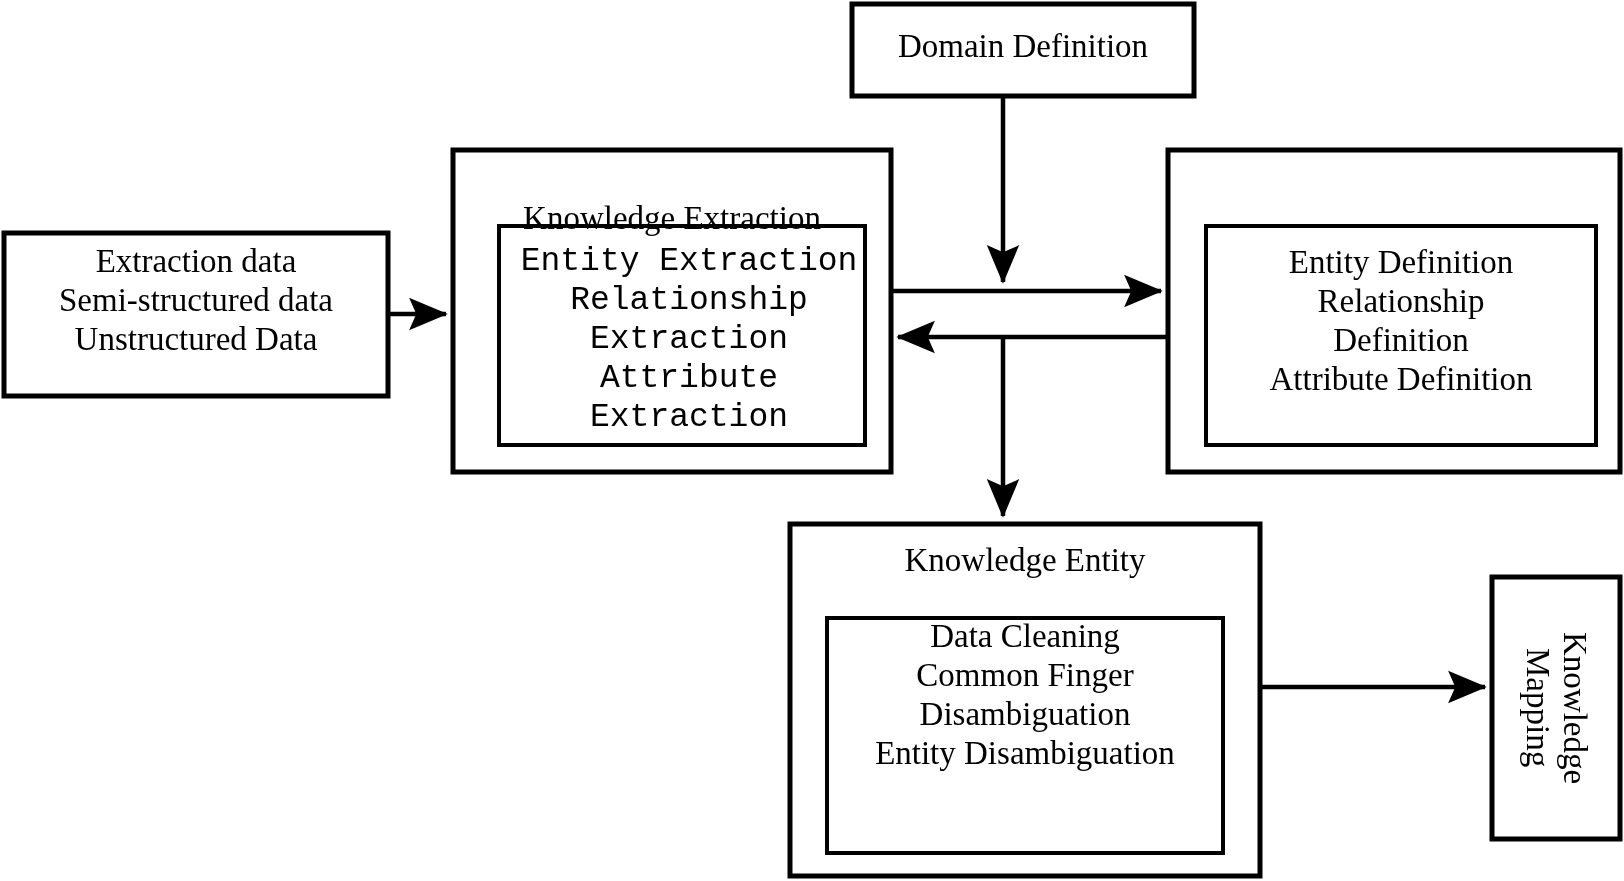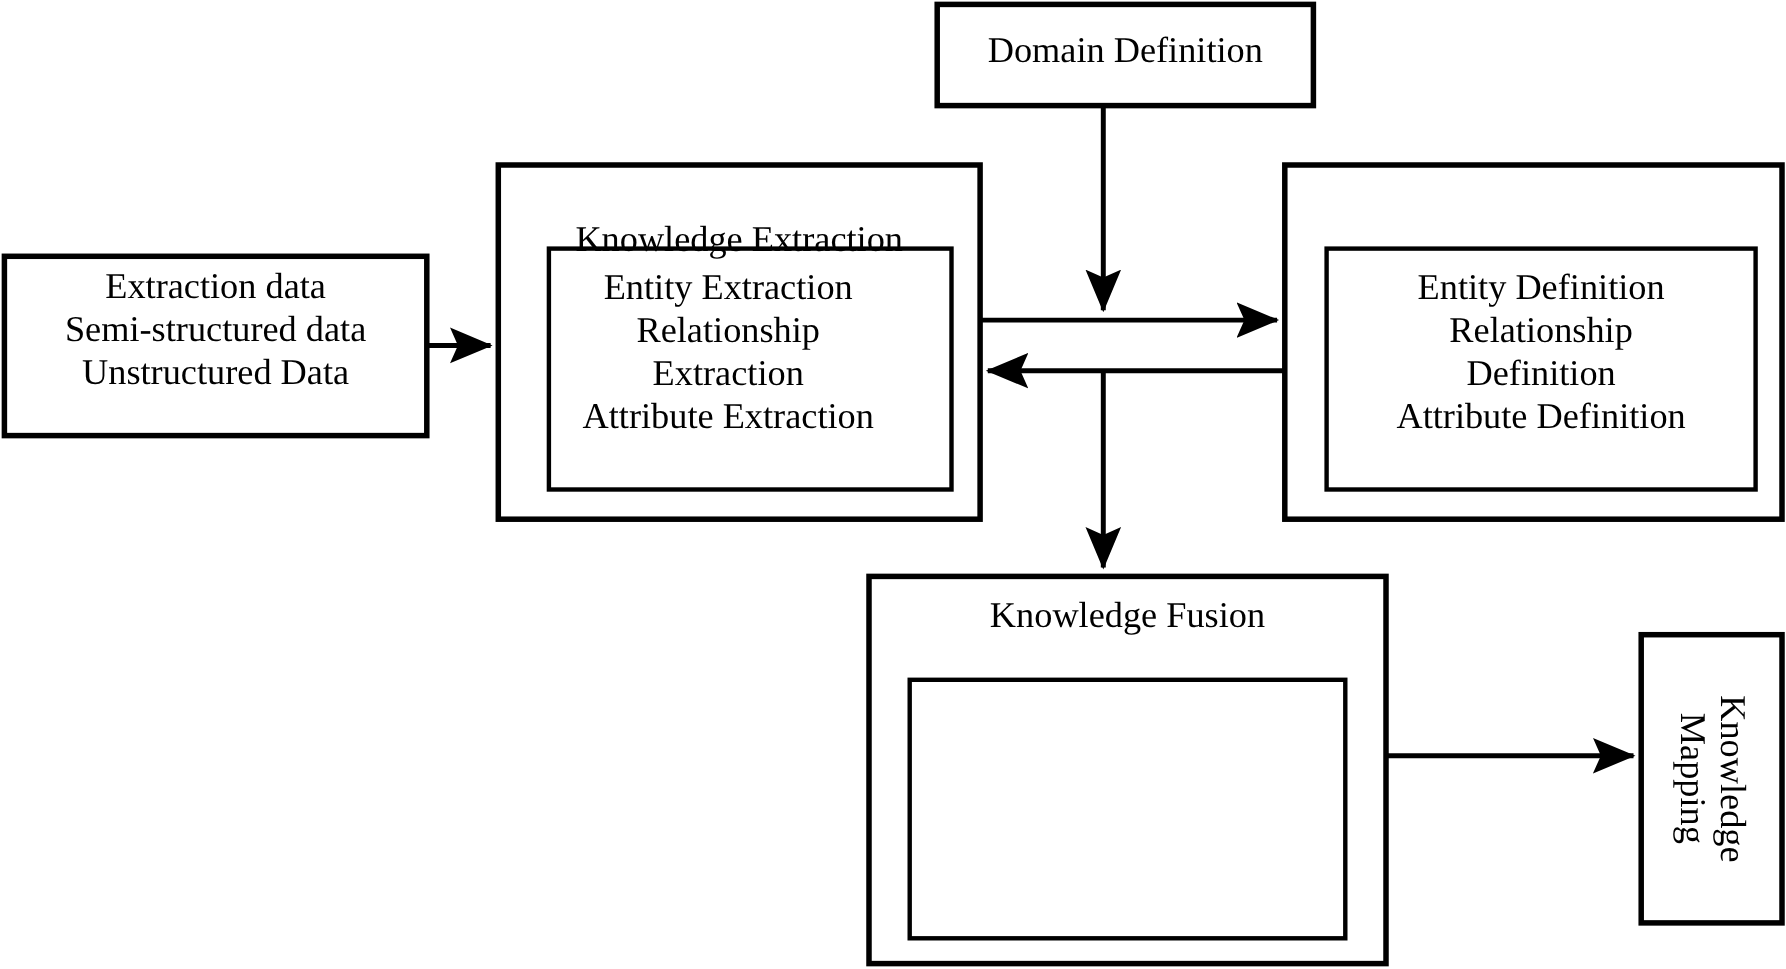--- a/index.html
+++ b/index.html
@@ -103,32 +103,36 @@
 
     <line class="connector" x1="1260" y1="687" x2="1485" y2="687" marker-end="url(#arrowhead)"></line>
   </svg>
 
   <div class="node-label data-label" style="left:4px; top:242px; width:384px;">Extraction data
 Semi-structured data
 Unstructured Data</div>
 
   <div class="node-label title-label" style="left:453px; top:163px; width:438px;margin-top:36px;">Knowledge Extraction</div>
 
-  <div class="node-label body-label" style="left:479px; top:243px; width:366px;">Entity Extraction
+  <div class="node-label body-label" style="left:506px; top:243px; width:366px;font-family:Liberation Mono, monospace;">Entity Extraction
 Relationship
 Extraction
 Attribute Extraction</div>
 
   <div class="node-label title-label" style="left:852px; top:27px; width:342px;">Domain Definition</div>
 
 
   <div class="node-label body-label" style="left:1206px; top:243px; width:390px;text-align:center;">Entity Definition
 Relationship
 Definition
 Attribute Definition</div>
 
-  <div class="node-label title-label" style="left:790px; top:541px; width:470px;">Knowledge Fusion</div>
+  <div class="node-label title-label" style="left:790px; top:541px; width:470px;">Knowledge Entity</div>
 
+  <div class="node-label body-label" style="left:827px; top:617px; width:396px;">Data Cleaning
+Common Finger
+Disambiguation
+Entity Disambiguation</div>
 
   <div class="node-label vertical-label" style="left:1492px; top:577px; width:128px; height:262px; display:flex; align-items:center; justify-content:center;">Knowledge
 Mapping</div>
 
 </div>
 
 </body></html>

